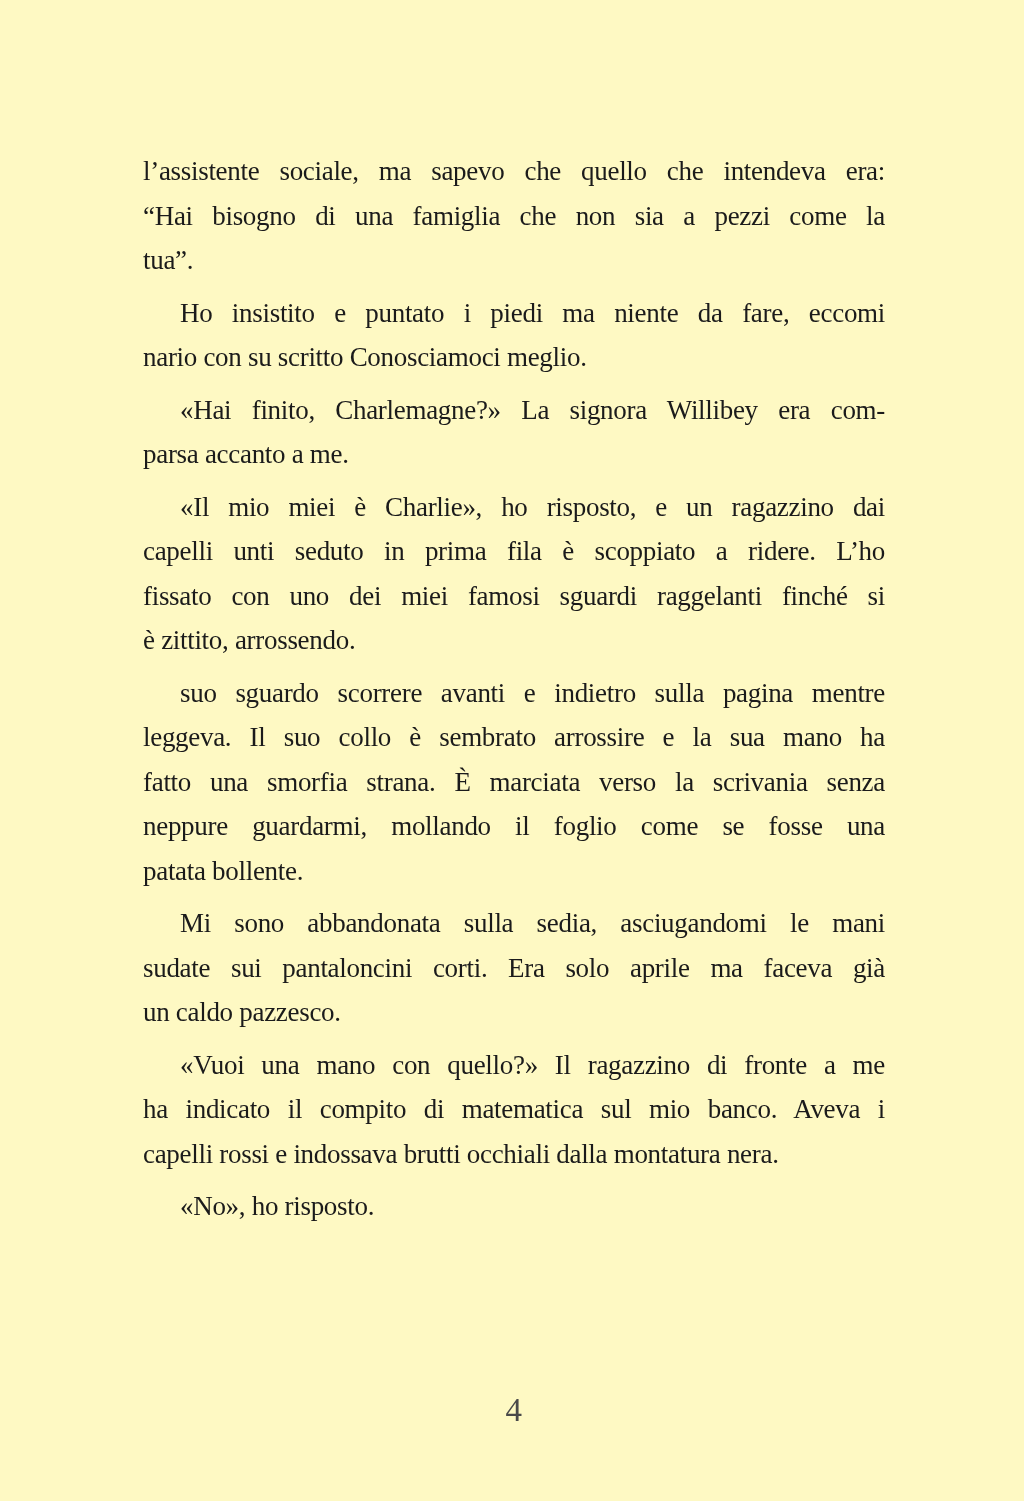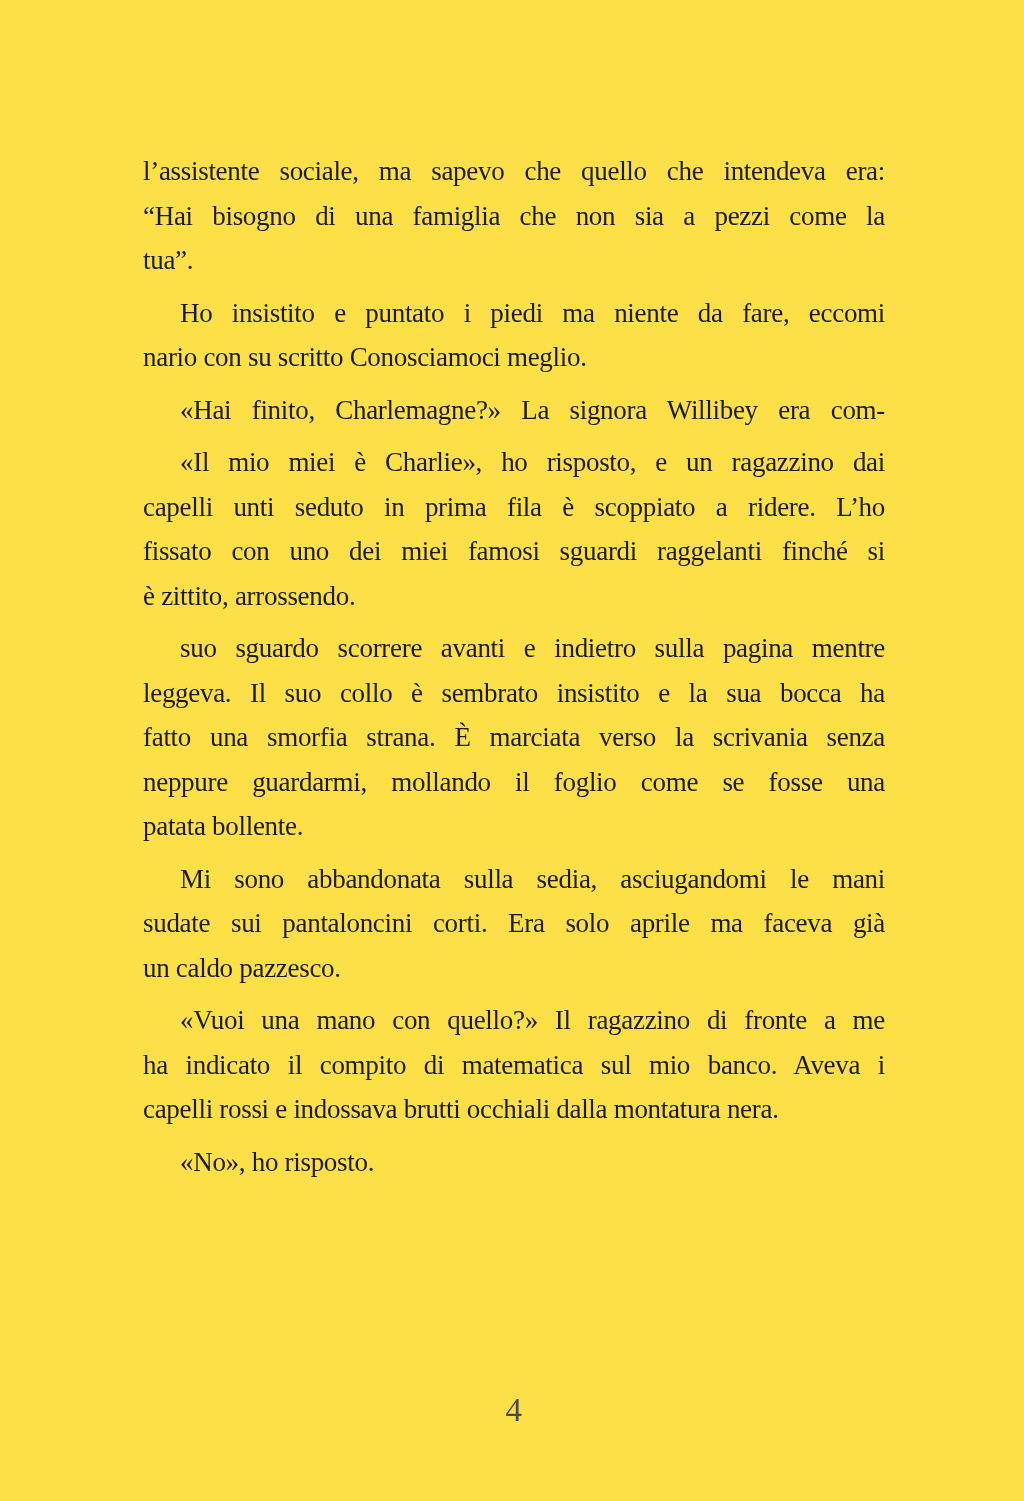--- a/index.html
+++ b/index.html
@@ -10,21 +10,21 @@
     width: 1024px;
     height: 1501px;
     position: relative;
     background: #ffffff;
     font-family: "Liberation Serif", "DejaVu Serif", serif;
     overflow: hidden;
   }
   .page {
     position: absolute;
     inset: 0;
-    background: #fde047;
+    background: #fef9c3;
   }
   .text-block {
     position: absolute;
     left: 143px;
     top: 149px;
     width: 742px;
     color: #1b1b1b;
     font-size: 27px;
     line-height: 44.5px;
     letter-spacing: -0.3px;
@@ -69,30 +69,31 @@
         <div class="line"><span>l’assistente sociale, ma sapevo che quello che intendeva era:</span></div>
         <div class="line"><span>“Hai bisogno di una famiglia che non sia a pezzi come la</span></div>
         <div class="line last"><span>tua”.</span></div>
       </div>
       <div class="paragraph indent">
         <div class="line"><span>Ho insistito e puntato i piedi ma niente da fare, eccomi</span></div>
         <div class="line last"><span>nario con su scritto </span><span class="italic">Conosciamoci meglio.</span></div>
       </div>
       <div class="paragraph indent">
         <div class="line"><span>«Hai finito, Charlemagne?» La signora Willibey era com-</span></div>
+        <div class="line last"><span>parsa accanto a me.</span></div>
       </div>
       <div class="paragraph indent">
         <div class="line"><span>«Il mio miei è Charlie», ho risposto, e un ragazzino dai</span></div>
         <div class="line"><span>capelli unti seduto in prima fila è scoppiato a ridere. L’ho</span></div>
         <div class="line"><span>fissato con uno dei miei famosi sguardi raggelanti finché si</span></div>
         <div class="line last"><span>è zittito, arrossendo.</span></div>
       </div>
       <div class="paragraph indent">
         <div class="line"><span>suo sguardo scorrere avanti e indietro sulla pagina mentre</span></div>
-        <div class="line"><span>leggeva. Il suo collo è sembrato insistito e la sua bocca ha</span></div>
+        <div class="line"><span>leggeva. Il suo collo è sembrato arrossire e la sua mano ha</span></div>
         <div class="line"><span>fatto una smorfia strana. È marciata verso la scrivania senza</span></div>
         <div class="line"><span>neppure guardarmi, mollando il foglio come se fosse una</span></div>
         <div class="line last"><span>patata bollente.</span></div>
       </div>
       <div class="paragraph indent">
         <div class="line"><span>Mi sono abbandonata sulla sedia, asciugandomi le mani</span></div>
         <div class="line"><span>sudate sui pantaloncini corti. Era solo aprile ma faceva già</span></div>
         <div class="line last"><span>un caldo pazzesco.</span></div>
       </div>
       <div class="paragraph indent">

